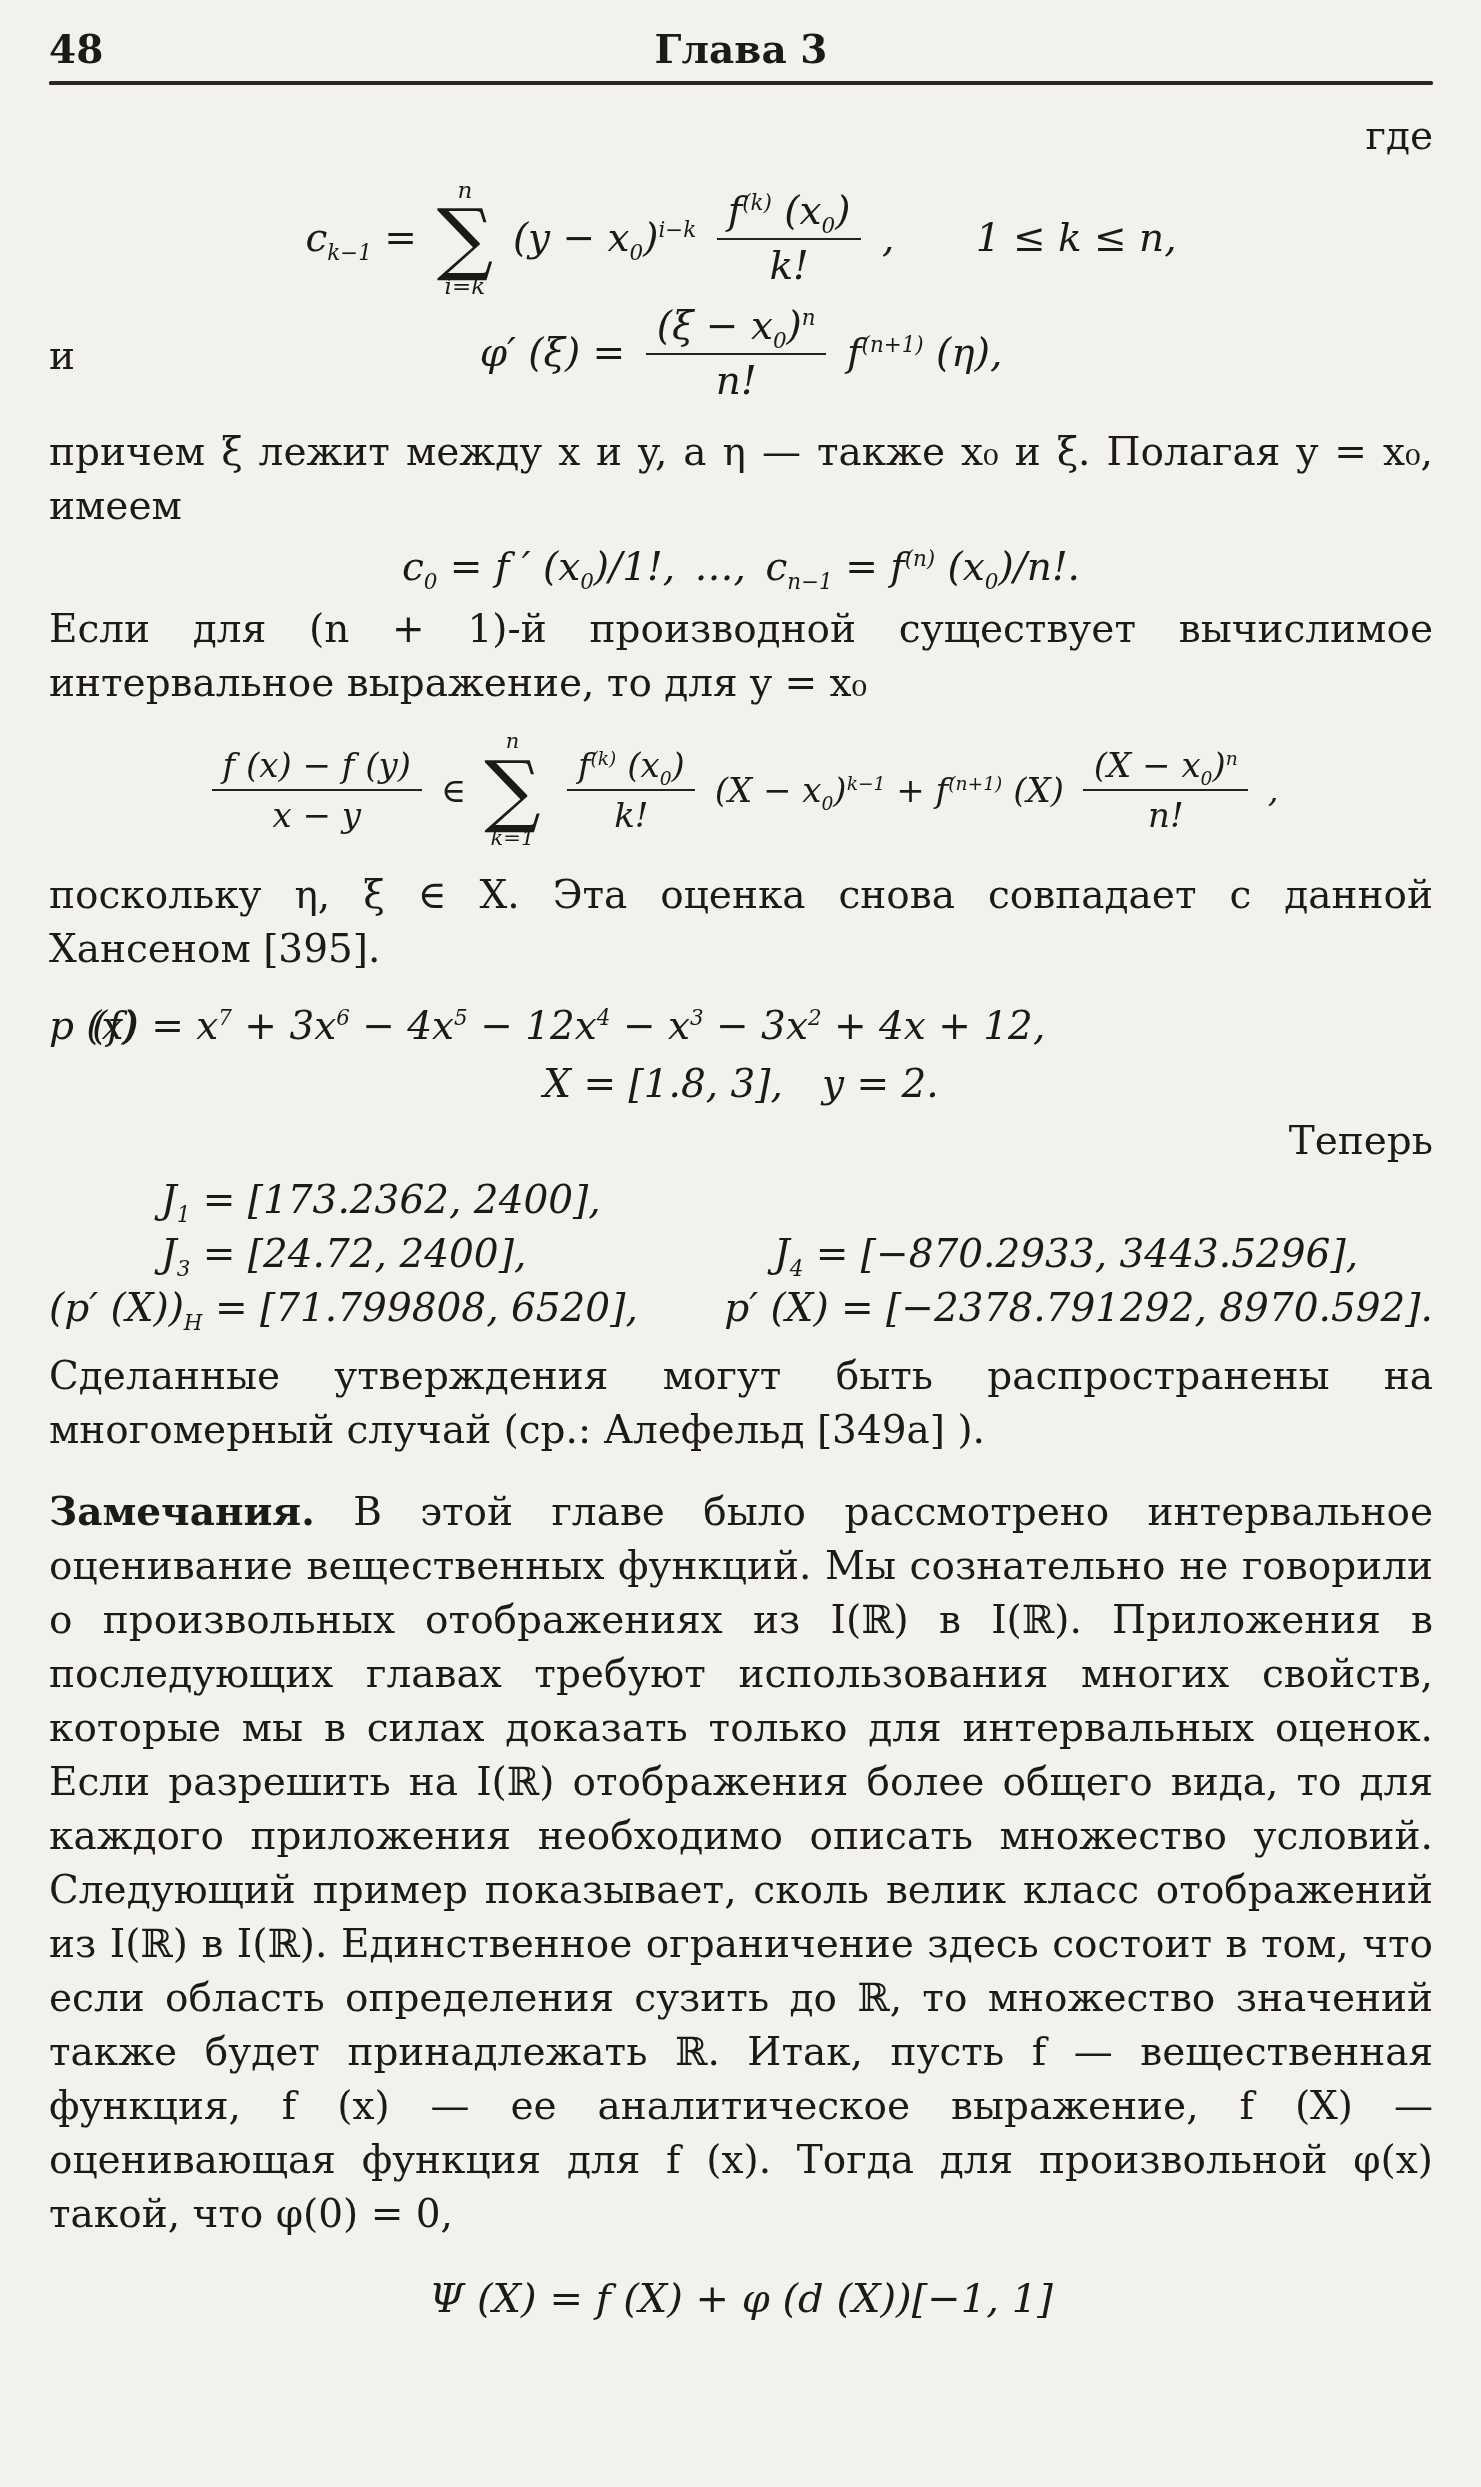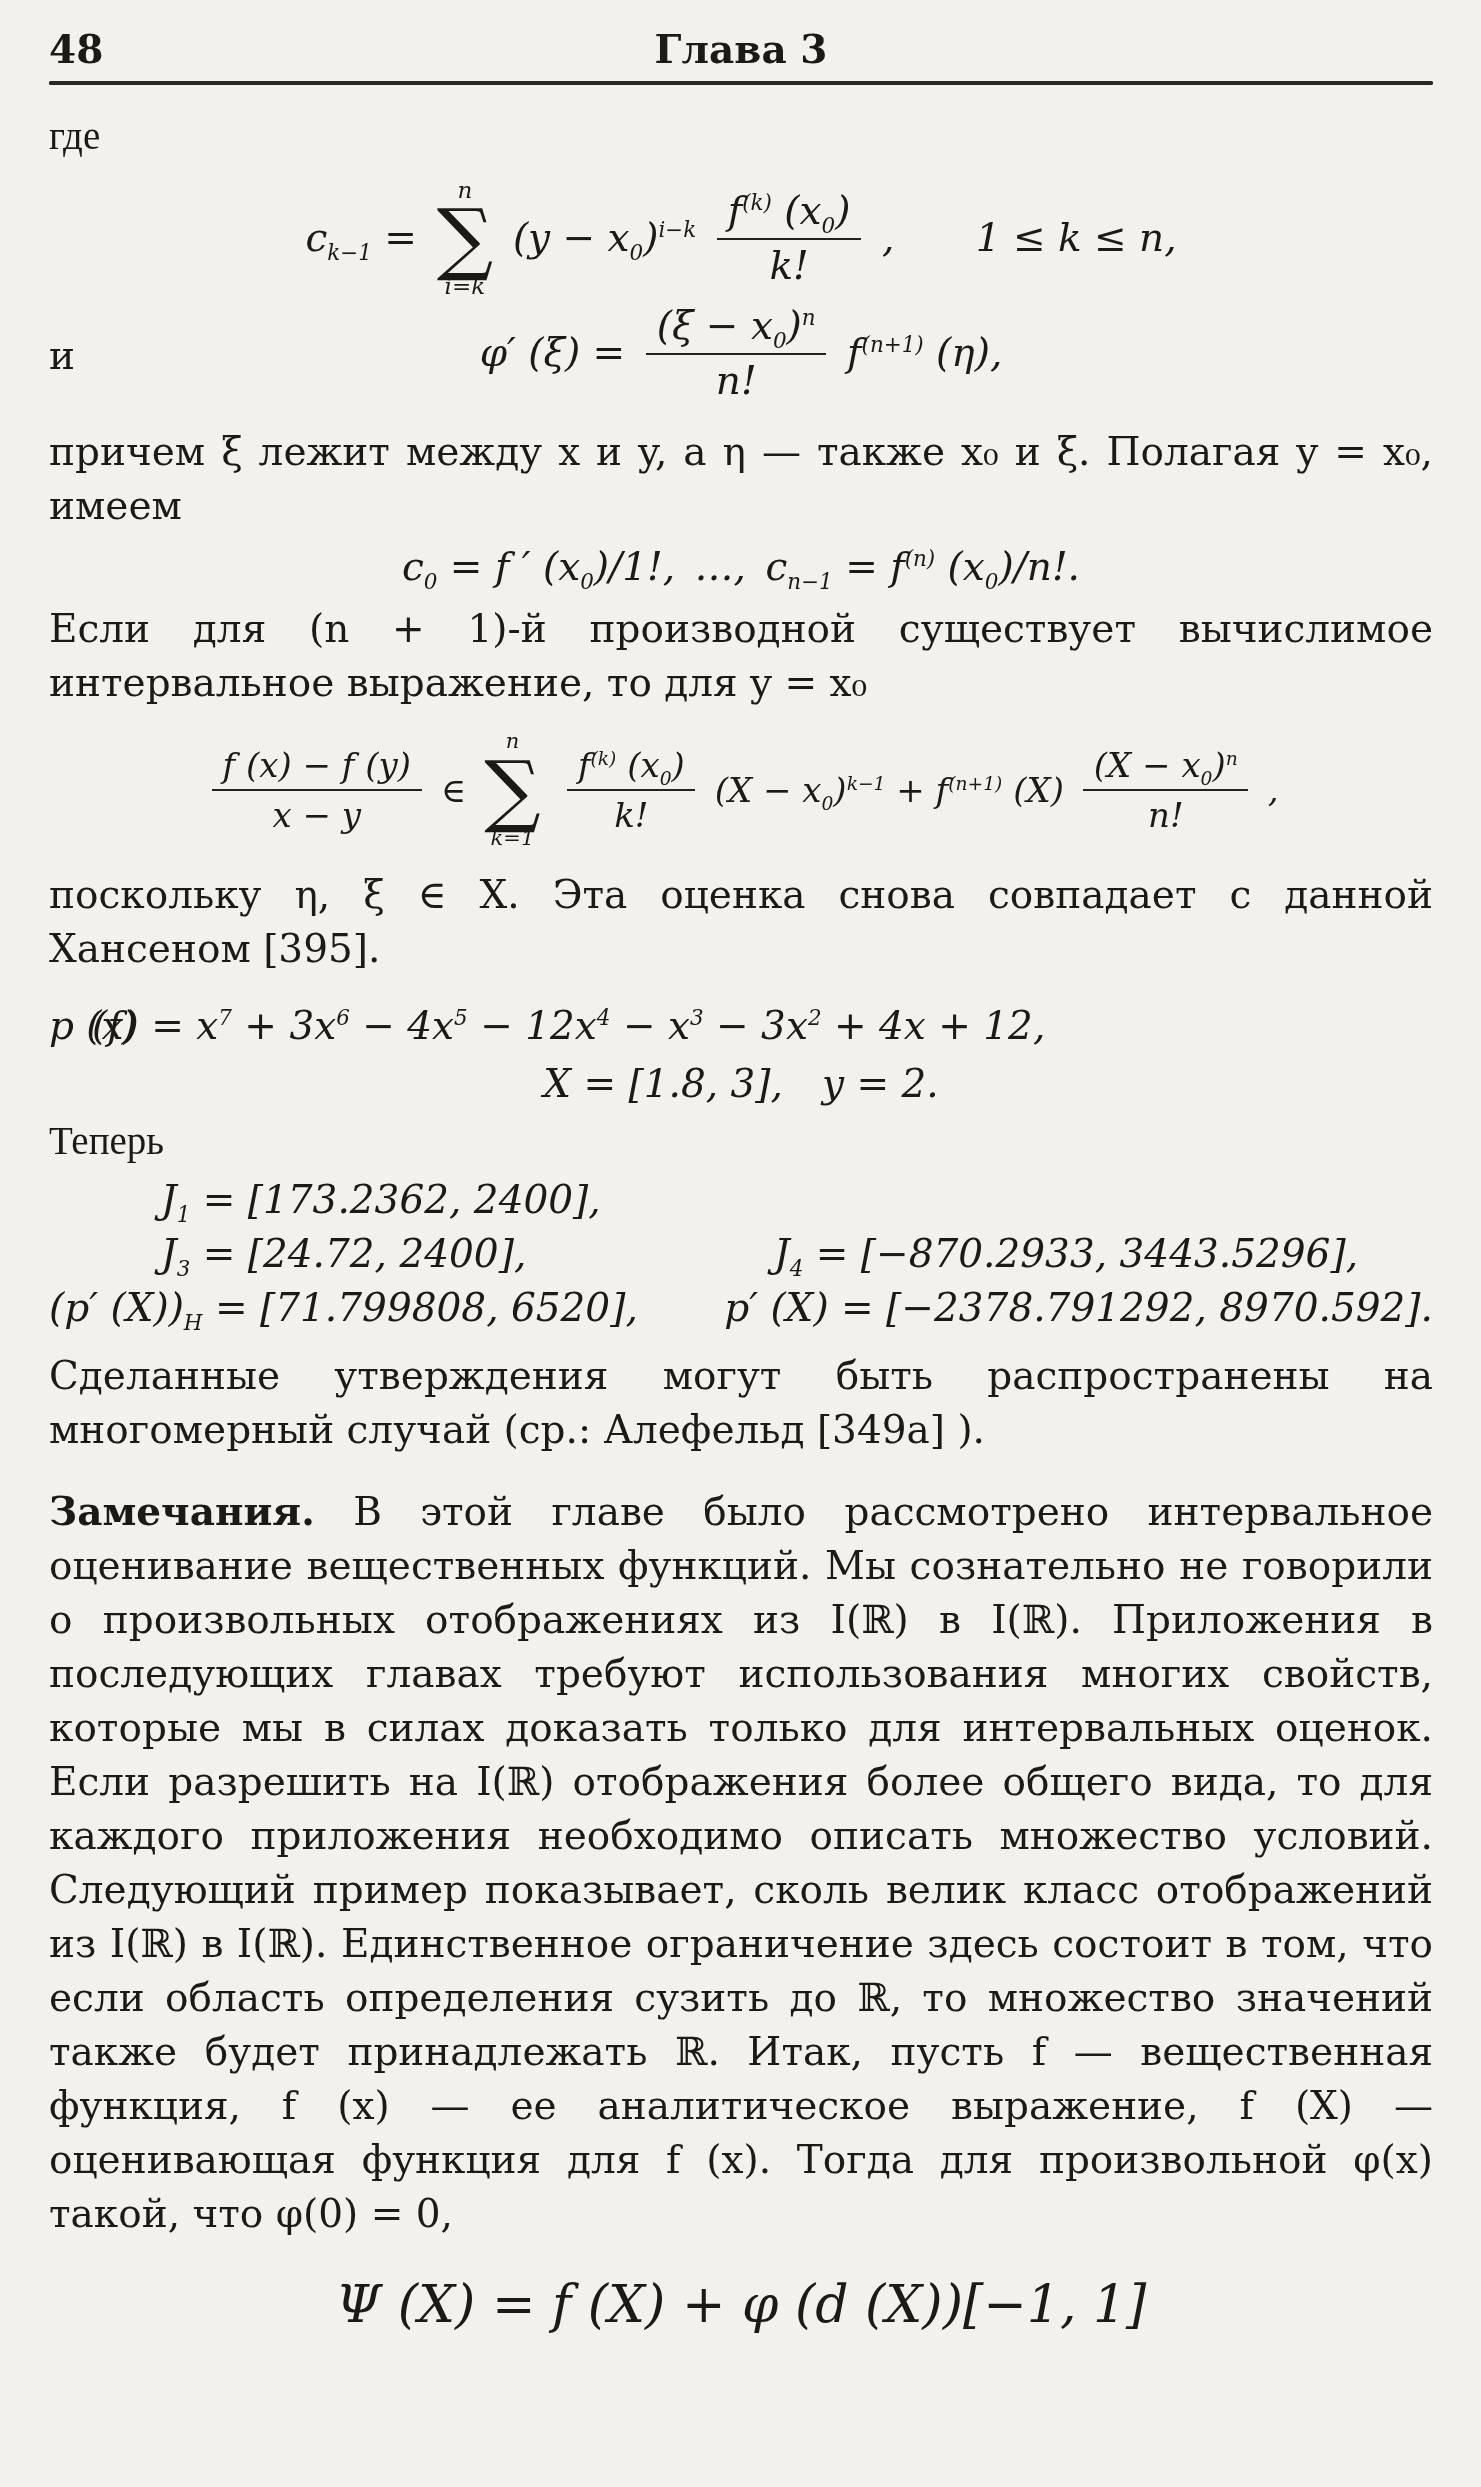--- a/index.html
+++ b/index.html
@@ -16,21 +16,21 @@
     overflow: hidden;
   }
   
   .hdr { position: relative; font-weight: bold; height: 58px; }
   .pnum { position: absolute; left: 0; top: 0; text-align: center; }
   .chap { position: absolute; left: 0; right: 0; top: 0; text-align: center; }
   .rule { height: 3.7px; background: #2b2823; margin: 1.1px 0 24px 0; border-radius: 1.6px; }
 
   
   p { margin: 0 0 3.2px 0; text-align: justify; }
-  .lbl { text-align: left; margin: 0; font-family: Liberation Serif, serif; }
+  .lbl { text-align: right; margin: 0; }
   .boldword { font-weight: bold; }
 
   
   .display {
     text-align: center;
     font-style: italic;
     white-space: nowrap;
     line-height: 1.15;
   }
   .display .m { display: inline-block; vertical-align: middle; }
@@ -79,21 +79,21 @@
   .item-f .fline2 { text-align: center; font-style: italic; white-space: nowrap; margin-top: 3.2px; }
 
   
   .jblock { margin: 5.3px 0 13.8px 0; }
   .jrow { display: flex; font-style: italic; white-space: nowrap; }
   .jrow .jl { width: 725px; box-sizing: border-box; padding-left: 112px; }
   .jrow .jr { flex: 1; }
   .jrow.flush .jl { padding-left: 0; }
 
   .remarks { margin-top: 27.5px; }
-  .f-psi { margin-top: 30px; font-size: 52px; }
+  .f-psi { margin-top: 30px; font-size: 40px; }
 </style>
 </head>
 <body>
 
 <div class="hdr">
   <span class="pnum">48</span>
   <span class="chap">Глава 3</span>
 </div>
 <div class="rule"></div>
 

